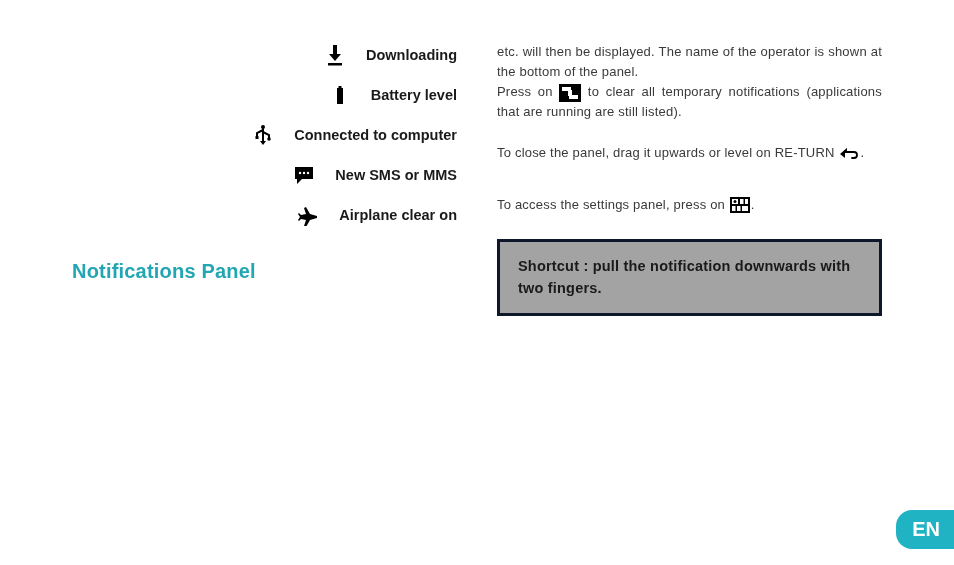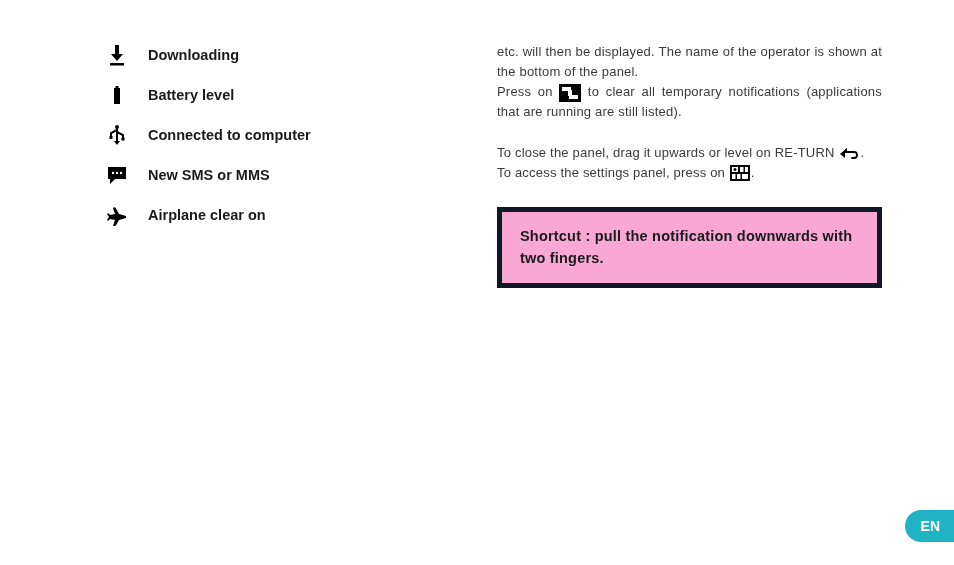--- a/index.html
+++ b/index.html
@@ -28,76 +28,77 @@
     display: flex;
     flex-direction: column;
     gap: 14px;
     margin-bottom: 22px;
     margin-left: 32px;
   }
   .icon-row {
     display: flex;
     align-items: center;
     gap: 18px;
+    justify-content: flex-end;
   }
   .icon-cell {
     width: 26px;
     height: 26px;
     display: flex;
     align-items: center;
     justify-content: center;
   }
   .icon-cell svg { width: 22px; height: 22px; }
   .row-label {
     font-weight: 600;
     font-size: 14.5px;
     color: #1a1a1a;
   }
   .para {
     text-align: justify;
     letter-spacing: 0.2px;
     font-size: 13px;
     color: #3a3a3a;
   }
-  .para + .para { margin-top: 0; }
+  .para + .para { margin-top: 32px; }
   .heading {
     color: #22a6b3;
     font-size: 20px;
     font-weight: 600;
     margin: 28px 0 18px 0;
     letter-spacing: 0.2px;
   }
   .inline-icon {
     display: inline-flex;
     vertical-align: middle;
     width: 22px;
     height: 18px;
     justify-content: center;
     align-items: center;
   }
   .inline-icon svg { width: 22px; height: 18px; }
   .tipbox {
-    border: 5px solid #0f172a;
-    background: #f9a8d4;
+    border: 3px solid #0f172a;
+    background: #a3a3a3;
     padding: 14px 18px;
     margin-top: 24px;
     font-weight: 600;
     font-size: 14.5px;
     color: #1a1a1a;
     letter-spacing: 0.2px;
     line-height: 1.5;
   }
   .lang-badge {
     position: absolute;
     right: 0;
     top: 510px;
     background: #1fb3c4;
     color: #fff;
     font-weight: 700;
-    font-size: 14px;
+    font-size: 20px;
     padding: 8px 14px 8px 16px;
     border-top-left-radius: 16px;
     border-bottom-left-radius: 16px;
   }
 </style>
 </head>
 <body>
 
 <svg width="0" height="0" style="position:absolute">
   <defs>
@@ -191,20 +192,21 @@
         <span class="icon-cell">
             <svg viewBox="0 0 22 22">
               <use href="#ico-airplane"></use>
             </svg>
           </span>
         <span class="row-label">Airplane clear on</span>
       </div>
     </div>
 
 
+    <div class="heading">Notifications Panel</div>
 
   </div>
 
   <div class="col">
     <div class="para">
       <span>etc. will then be displayed. The name of the operator is shown at the bottom of the panel.</span><br>
       <span>Press on </span><span class="inline-icon">
           <svg viewBox="0 0 22 18">
             <use href="#ico-clear"></use>
           </svg>

